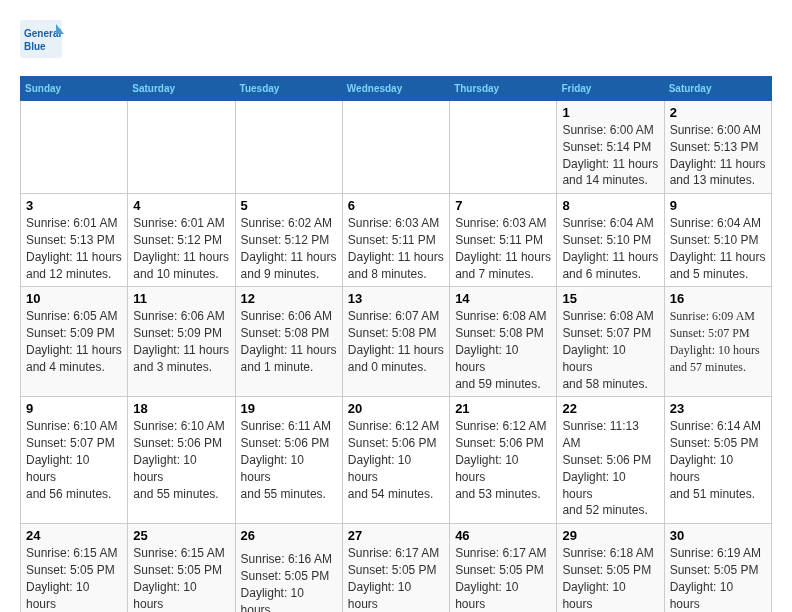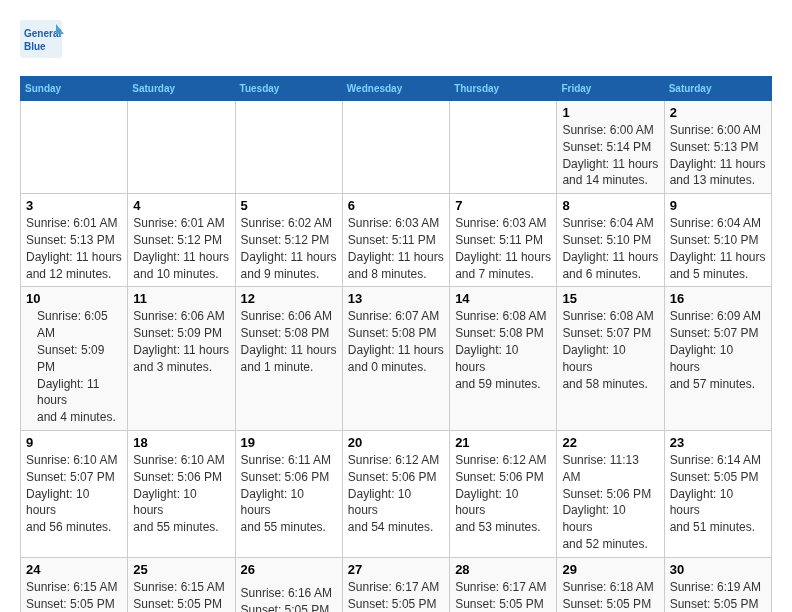--- a/index.html
+++ b/index.html
@@ -183,21 +183,21 @@
           <span class="day-num">9</span>
           <div class="day-info" style="white-space: pre-line;">Sunrise: 6:04 AM
 Sunset: 5:10 PM
 Daylight: 11 hours
 and 5 minutes.</div>
         </td>
       </tr>
       <tr>
         <td>
           <span class="day-num">10</span>
-          <div class="day-info" style="white-space: pre-line; margin-left: 11px;">Sunrise: 6:05 AM
+          <div class="day-info" style="white-space: pre-line;">Sunrise: 6:05 AM
 Sunset: 5:09 PM
 Daylight: 11 hours
 and 4 minutes.</div>
         </td>
         <td>
           <span class="day-num">11</span>
           <div class="day-info" style="white-space: pre-line;">Sunrise: 6:06 AM
 Sunset: 5:09 PM
 Daylight: 11 hours
 and 3 minutes.</div>
@@ -225,21 +225,21 @@
         </td>
         <td>
           <span class="day-num">15</span>
           <div class="day-info" style="white-space: pre-line;">Sunrise: 6:08 AM
 Sunset: 5:07 PM
 Daylight: 10 hours
 and 58 minutes.</div>
         </td>
         <td>
           <span class="day-num">16</span>
-          <div class="day-info" style="white-space: pre-line;">Sunrise: 6:09 AM
+          <div class="day-info" style="white-space: pre-line; font-family: Liberation Serif, serif;">Sunrise: 6:09 AM
 Sunset: 5:07 PM
 Daylight: 10 hours
 and 57 minutes.</div>
         </td>
       </tr>
       <tr>
         <td>
           <span class="day-num">9</span>
           <div class="day-info" style="white-space: pre-line;">Sunrise: 6:10 AM
 Sunset: 5:07 PM
@@ -312,21 +312,21 @@
 and 49 minutes.</div>
         </td>
         <td>
           <span class="day-num">27</span>
           <div class="day-info" style="white-space: pre-line;">Sunrise: 6:17 AM
 Sunset: 5:05 PM
 Daylight: 10 hours
 and 48 minutes.</div>
         </td>
         <td>
-          <span class="day-num">28</span>
+          <span class="day-num">46</span>
           <div class="day-info" style="white-space: pre-line;">Sunrise: 6:17 AM
 Sunset: 5:05 PM
 Daylight: 10 hours
 and 47 minutes.</div>
         </td>
         <td>
           <span class="day-num">29</span>
           <div class="day-info" style="white-space: pre-line;">Sunrise: 6:18 AM
 Sunset: 5:05 PM
 Daylight: 10 hours

